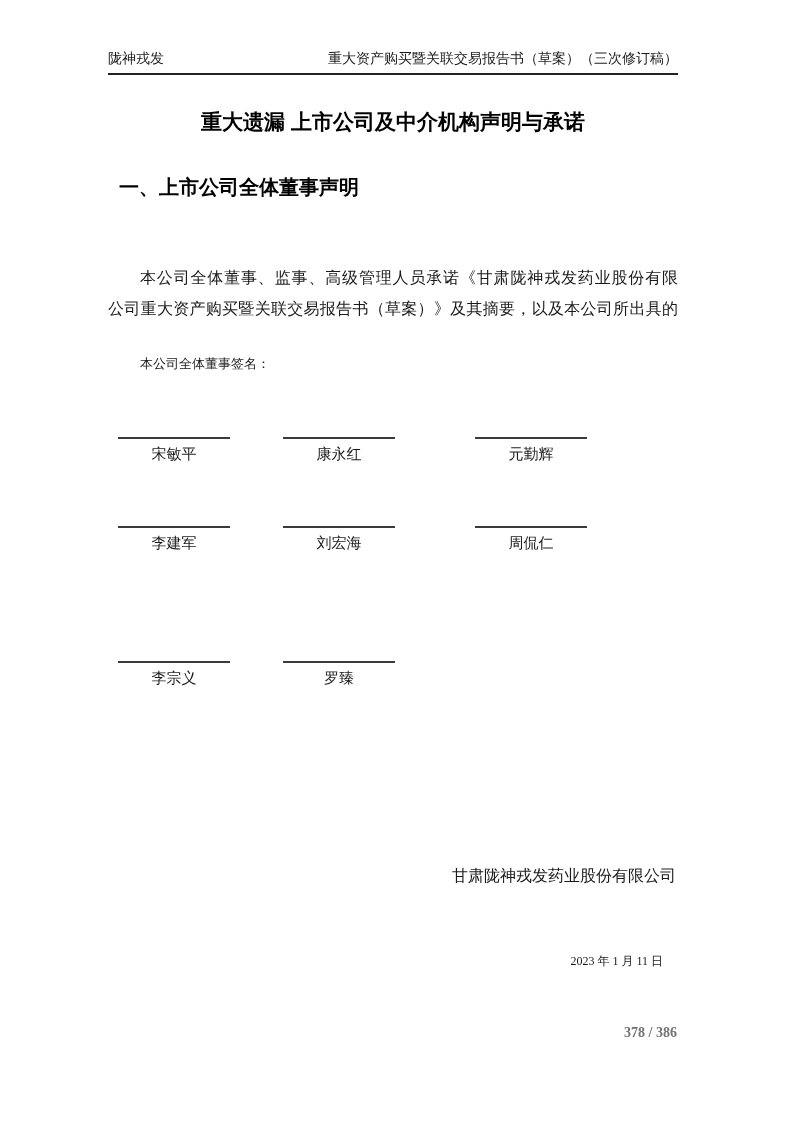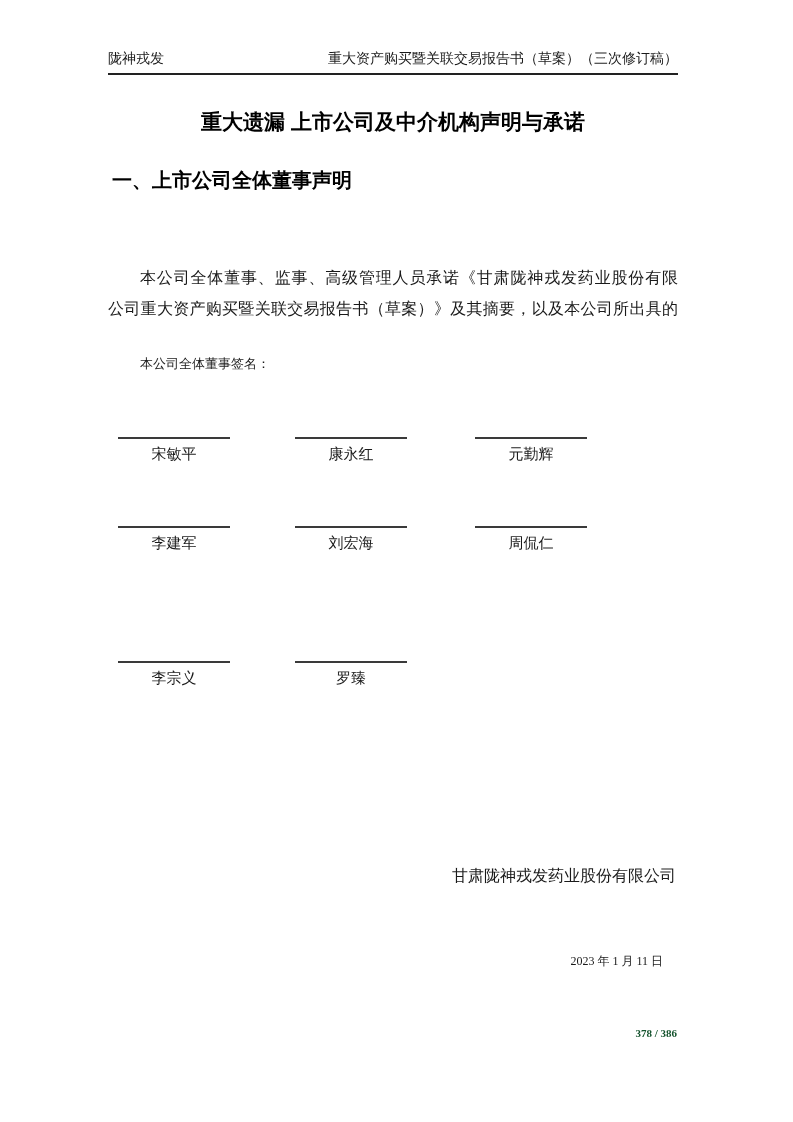--- a/index.html
+++ b/index.html
@@ -46,21 +46,21 @@
     line-height: 30px;
     color: #000000;
   }
 
   
   .section-heading {
     position: absolute;
     top: 163px;
     left: 108px;
     width: 570px;
-    margin: 4px;
+    margin: 11px;
     font-family: "Liberation Sans", "DejaVu Sans", sans-serif;
     font-weight: bold;
     font-size: 20px;
     line-height: 26px;
     color: #000000;
   }
 
   
   .para {
     position: absolute;
@@ -95,21 +95,21 @@
   .sig-cell {
     position: absolute;
     width: 112px;
     border-top: 2px solid #3a3a3a;
     text-align: center;
     padding-top: 6px;
     font-size: 15px;
     line-height: 18px;
   }
   .col1 { left: 118px; }
-  .col2 { left: 295px; }
+  .col2 { left: 283px; }
   .col3 { left: 475px; }
   .row1 { top: 437px; }
   .row2 { top: 526px; }
   .row3 { top: 615px; margin-top: 46px; }
 
   
   .company {
     position: absolute;
     top: 866px;
     left: 108px;
@@ -127,23 +127,23 @@
     font-size: 12px;
     line-height: 20px;
   }
   .page-num {
     position: absolute;
     top: 1024px;
     left: 108px;
     width: 569px;
     text-align: right;
     font-weight: bold;
-    font-size: 11px;
+    font-size: 14px;
     line-height: 18px;
-    color: #14532d;
+    color: #737373;
   }
 </style>
 </head>
 <body>
 
 <div class="page">
 
   <div class="header">
     <span>陇神戎发</span>
     <span>重大资产购买暨关联交易报告书（草案）（三次修订稿）</span>

